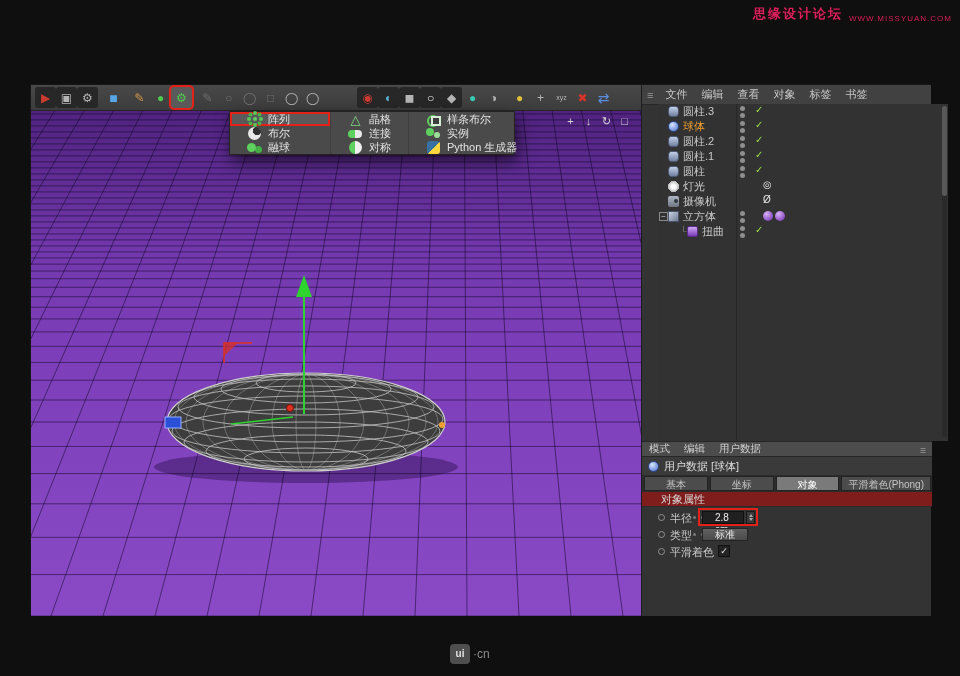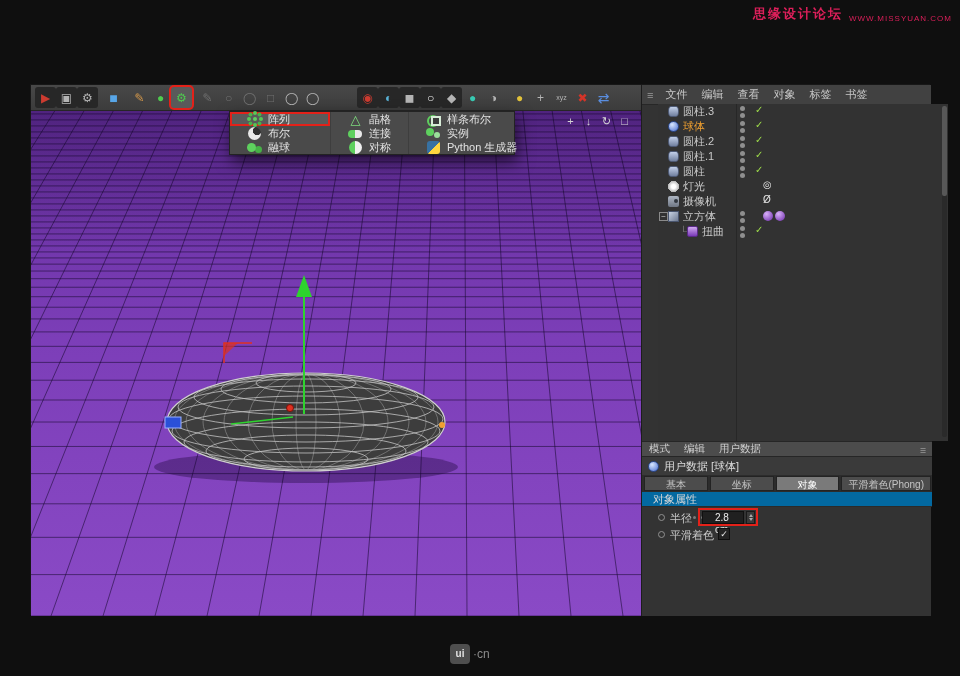--- a/index.html
+++ b/index.html
@@ -118,22 +118,22 @@
   .rp-title{position:absolute;left:0;top:372px;width:290px;height:18px;display:flex;align-items:center;gap:5px;
             padding-left:6px;font-size:11px;color:#ddd;background:#3a3a3a;box-sizing:border-box}
 
   .rp-tabs{position:absolute;left:0;top:390px;width:290px;height:17px;background:#2c2c2c;display:flex;gap:2px;
            padding:1px 1px 0 2px;box-sizing:border-box}
   .tab{height:15px;line-height:15px;text-align:center;font-size:10px;color:#c4c4c4;background:#4c4c4c;
        border:1px solid #232323;box-sizing:border-box;cursor:pointer;white-space:nowrap}
   .t1,.t2,.t3{width:64px}.t4{width:90px}
   .tab.active{background:#7a7a7a;color:#fff}
 
-  .rp-section{position:absolute;left:0;top:407px;width:290px;height:15px;line-height:15px;padding-left:11px;
-              font-size:11px;color:#d8d8d8;background:#0369a1;border-bottom:1px solid #2b2b2b;box-sizing:border-box}
+  .rp-section{position:absolute;left:0;top:407px;width:290px;height:15px;line-height:15px;padding-left:19px;
+              font-size:11px;color:#d8d8d8;background:#7f1d1d;border-bottom:1px solid #2b2b2b;box-sizing:border-box}
 
   .rp-fields{position:absolute;left:4px;top:424px;width:290px}
   .frow{position:relative;height:17px;font-size:11px;color:#c9c9c9}
   .fcirc{position:absolute;left:12px;top:5px;width:7px;height:7px;border:1px solid #909090;border-radius:50%;
          box-sizing:border-box;cursor:pointer}
   .flabel{position:absolute;left:24px;top:2px;white-space:nowrap}
   .kdots{position:absolute;left:47px;top:7px;display:flex;gap:5px}
   .kdots i{width:3px;height:3px;border-radius:50%;background:#7a7a7a}
   .fval{position:absolute;left:56px;top:2px;width:42px;height:13px;background:#202020;border:1px solid #101010;
         color:#ececec;font-size:10px;line-height:12px;padding-left:12px;box-sizing:border-box;cursor:text}
@@ -494,20 +494,29 @@
         <span class="kdots">
             <i></i>
             <i></i>
           </span>
         <span class="fval">2.8 cm</span>
         <span class="fstep"></span>
         <span class="fredbox"></span>
       </div>
       <div class="frow">
         <span class="fcirc"></span>
+        <span class="flabel">类型</span>
+        <span class="kdots">
+            <i></i>
+            <i></i>
+          </span>
+        <span class="fbtn">标准</span>
+      </div>
+      <div class="frow">
+        <span class="fcirc"></span>
         <span class="flabel">平滑着色</span>
         <span class="fcheck">✓</span>
       </div>
     </div>
   </div>
 </div>
 
 <div class="footer-logo">
   <span class="logo-box">ui</span>
   <span class="logo-suffix">·cn</span>

